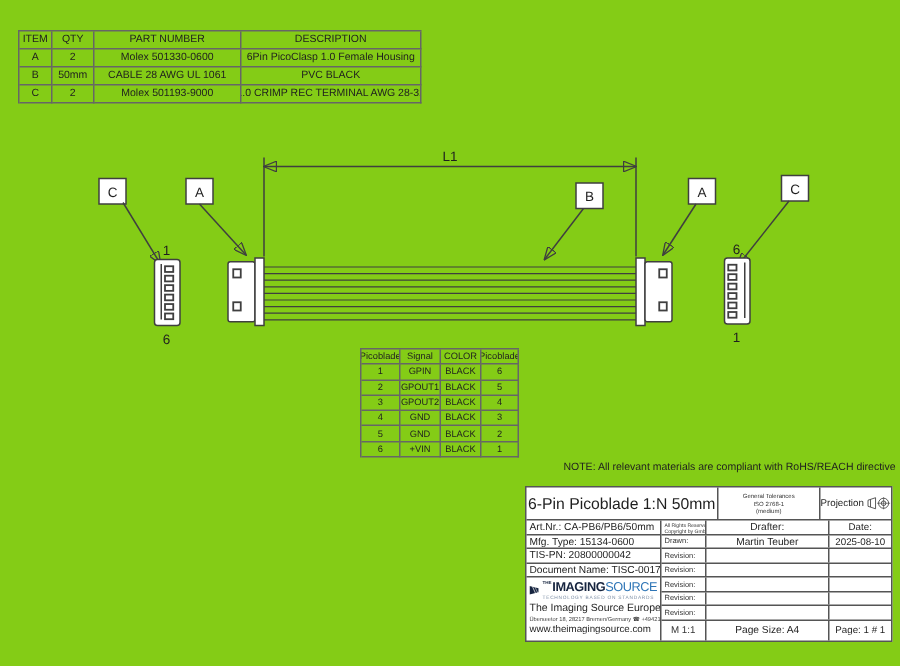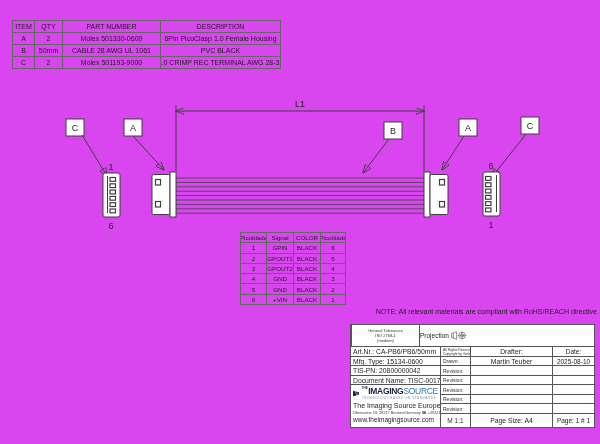--- a/index.html
+++ b/index.html
@@ -1,16 +1,16 @@
 <!DOCTYPE html>
 <html><head>
 <meta charset="utf-8">
 <style>
   html,body{margin:0;padding:0;background:#e8e8e8;}
-  .page{position:relative;width:600px;height:444px;background:#d946ef;overflow:hidden;
+  .page{position:relative;width:600px;height:444px;background:#84cc16;overflow:hidden;
         font-family:"Liberation Sans",sans-serif;color:#1f1f1f;}
 
   
   .dtable{position:absolute;border-left:1px solid #666;border-top:1px solid #666;box-sizing:border-box;}
   .dtable .trow{display:flex;}
   .dtable .tcell{box-sizing:border-box;border-right:1px solid #666;border-bottom:1px solid #666;
                  display:flex;align-items:center;justify-content:center;white-space:nowrap;overflow:hidden;}
   .bom{left:12px;top:20px;width:269px;font-size:7px;}
   .bom .trow{height:12px;}
   .bom .c0{width:22px;}.bom .c1{width:28px;}.bom .c2{width:98px;}.bom .c3{flex:1;}
@@ -226,20 +226,21 @@
         <div class="tcell c1">+VIN</div>
         <div class="tcell c2">BLACK</div>
         <div class="tcell c3">1</div>
       </div>
     </div>
 
   <div class="note">NOTE: All relevant materials are compliant with RoHS/REACH directive</div>
 
   <div class="tblock">
     <div class="tb-toprow">
+      <div class="tb-title">6-Pin Picoblade 1:N 50mm</div>
       <div class="tb-tol">
         <div>General Tolerances</div>
         <div>ISO 2768-1</div>
         <div>(medium)</div>
       </div>
       <div class="tb-proj">
         <span>Projection</span>
         <svg width="21" height="13" viewBox="0 0 24 13">
           <path d="M1,3.5 L8.5,1 L8.5,12 L1,9.5 z" fill="none" stroke="#333" stroke-width="0.8"></path>
           <line x1="3.5" y1="2.8" x2="3.5" y2="10.2" stroke="#333" stroke-width="0.8"></line>

